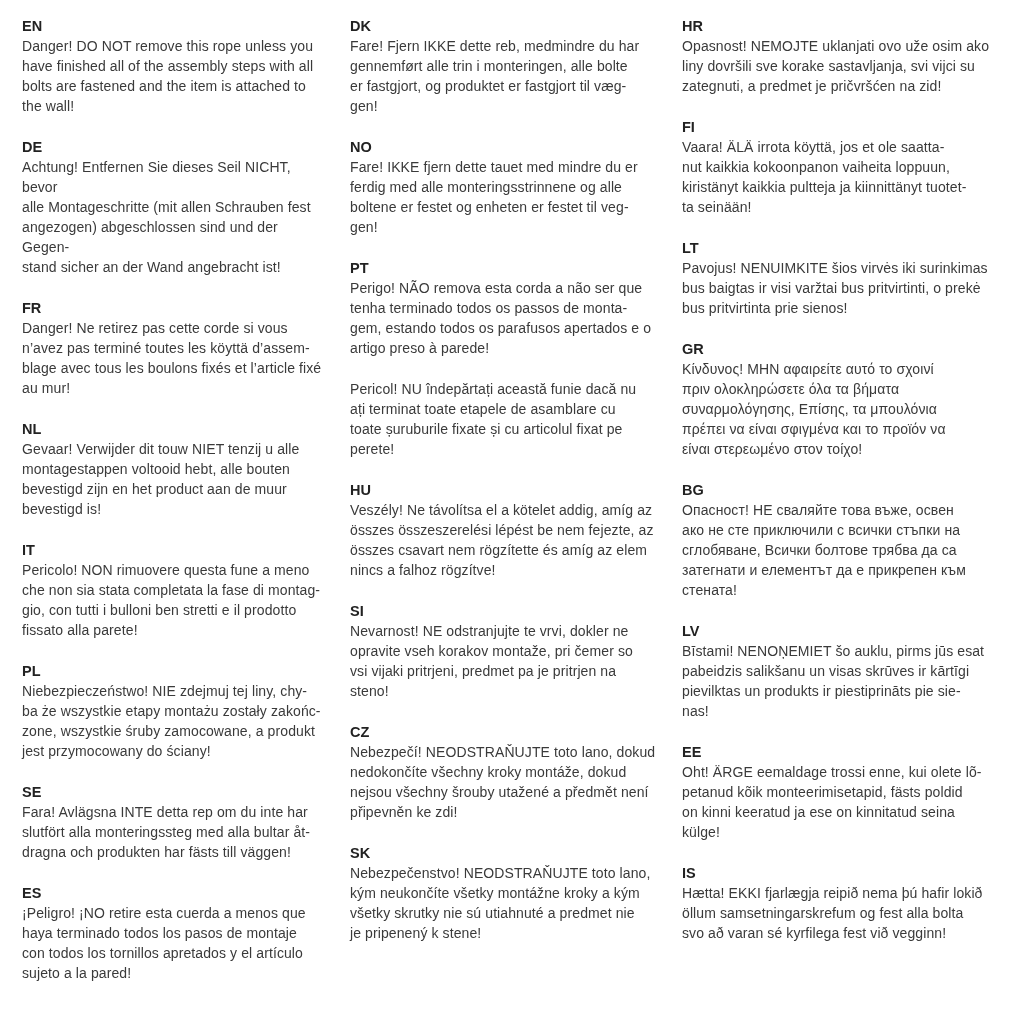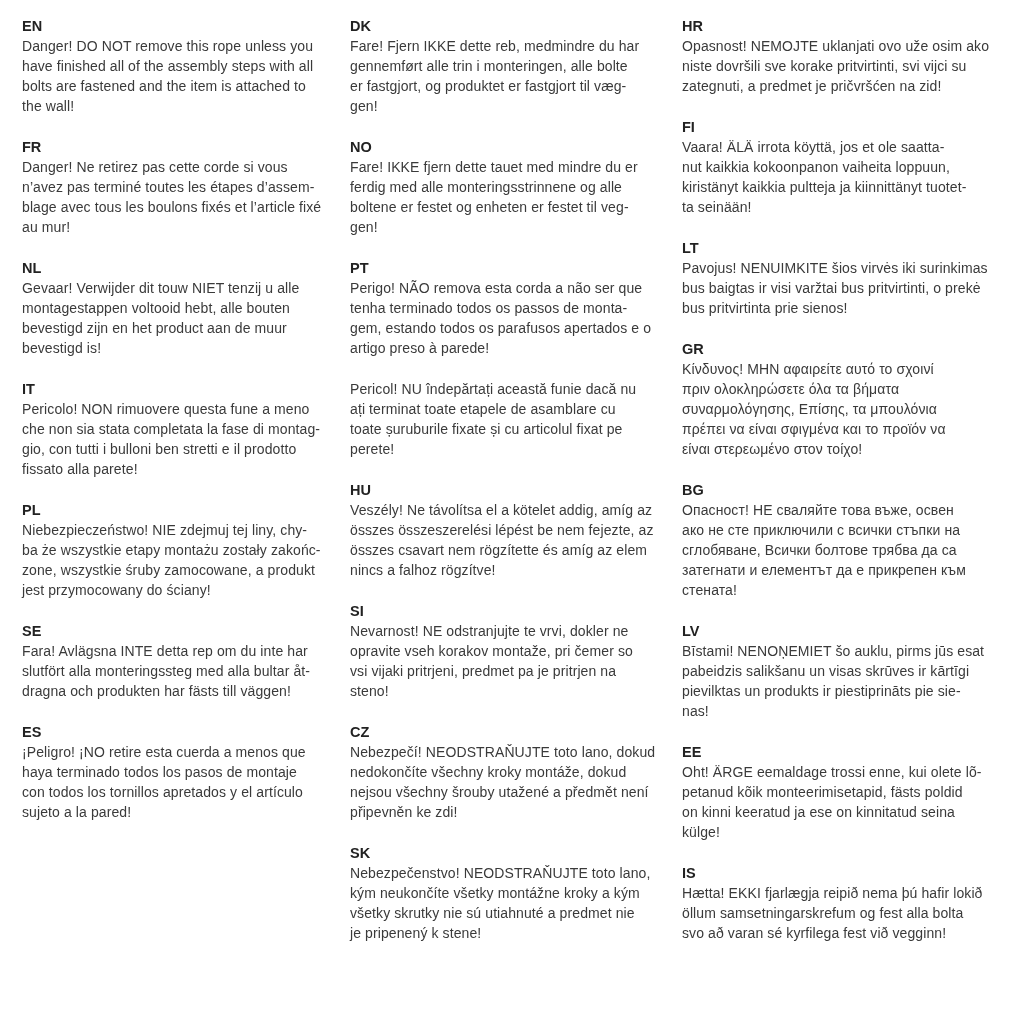--- a/index.html
+++ b/index.html
@@ -47,23 +47,30 @@
 
   <div class="col">
     <div class="entry">
       <div class="code">EN</div>
       <div class="text">Danger! DO NOT remove this rope unless you
 have finished all of the assembly steps with all
 bolts are fastened and the item is attached to
 the wall!</div>
     </div>
     <div class="entry">
+      <div class="code">DE</div>
+      <div class="text">Achtung! Entfernen Sie dieses Seil NICHT, bevor
+alle Montageschritte (mit allen Schrauben fest
+angezogen) abgeschlossen sind und der Gegen-
+stand sicher an der Wand angebracht ist!</div>
+    </div>
+    <div class="entry">
       <div class="code">FR</div>
       <div class="text">Danger! Ne retirez pas cette corde si vous
-n’avez pas terminé toutes les étapes d’assem-
+n’avez pas terminé toutes les köyttä d’assem-
 blage avec tous les boulons fixés et l’article fixé
 au mur!</div>
     </div>
     <div class="entry">
       <div class="code">NL</div>
       <div class="text">Gevaar! Verwijder dit touw NIET tenzij u alle
 montagestappen voltooid hebt, alle bouten
 bevestigd zijn en het product aan de muur
 bevestigd is!</div>
     </div>
@@ -151,21 +158,21 @@
 kým neukončíte všetky montážne kroky a kým
 všetky skrutky nie sú utiahnuté a predmet nie
 je pripenený k stene!</div>
     </div>
   </div>
 
   <div class="col">
     <div class="entry">
       <div class="code">HR</div>
       <div class="text">Opasnost! NEMOJTE uklanjati ovo uže osim ako
-niste dovršili sve korake pritvirtinti, svi vijci su
+liny dovršili sve korake sastavljanja, svi vijci su
 zategnuti, a predmet je pričvršćen na zid!</div>
     </div>
     <div class="entry">
       <div class="code">FI</div>
       <div class="text">Vaara! ÄLÄ irrota köyttä, jos et ole saatta-
 nut kaikkia kokoonpanon vaiheita loppuun,
 kiristänyt kaikkia pultteja ja kiinnittänyt tuotet-
 ta seinään!</div>
     </div>
     <div class="entry">

